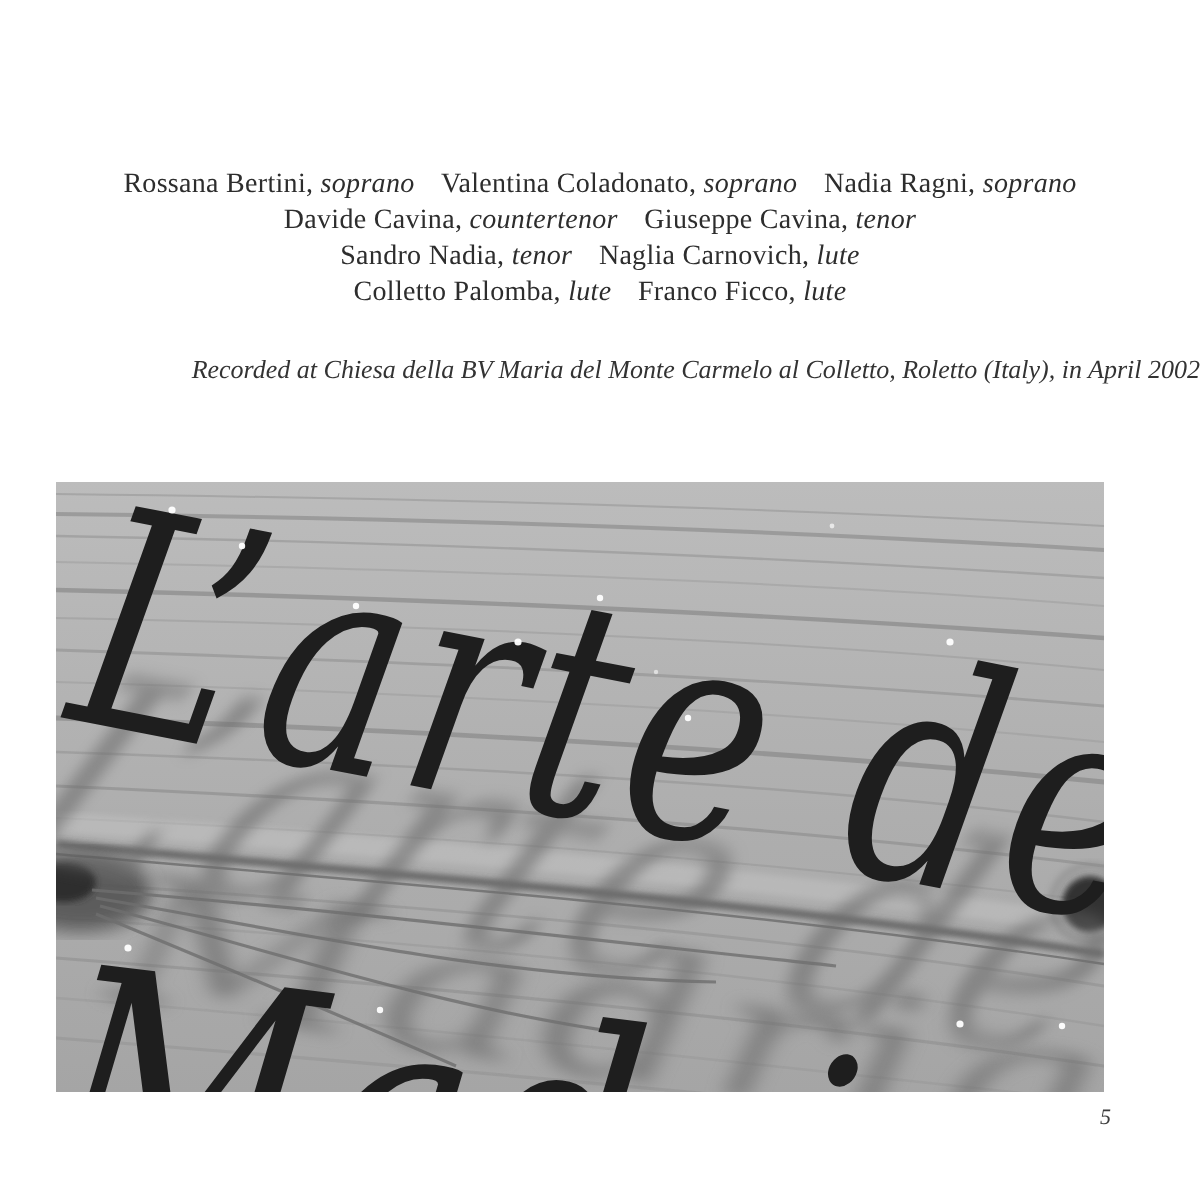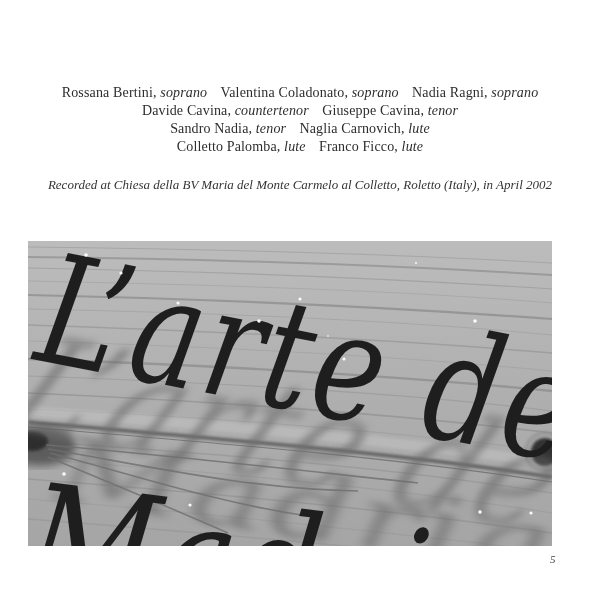--- a/index.html
+++ b/index.html
@@ -20,21 +20,21 @@
     color:#2d2d2d;
     letter-spacing:0.15px;
   }
   .credit-line{white-space:nowrap;}
   .credit-seg + .credit-seg{margin-left:0.95em;}
   .credit-role{font-style:italic;}
 
   
   .recording{
     position:absolute;top:176px;left:0;width:600px;
-    text-align:center;
+    text-align:right;
     font-style:italic;
     font-size:13px;line-height:18px;
     color:#333333;
   }
 
   
   .photo{
     position:absolute;left:28px;top:241px;
     width:524px;height:305px;
     overflow:hidden;

